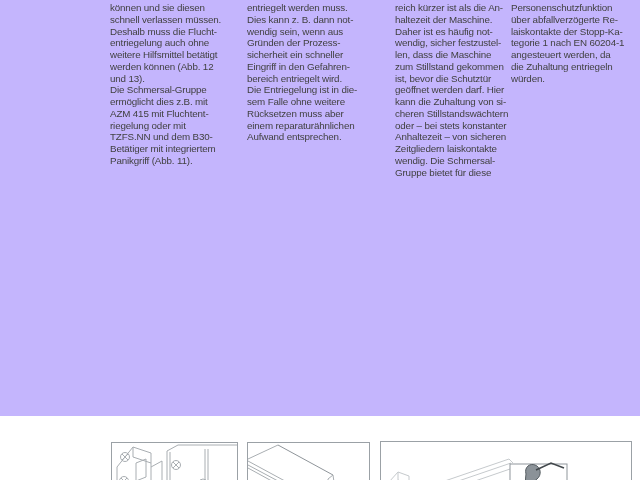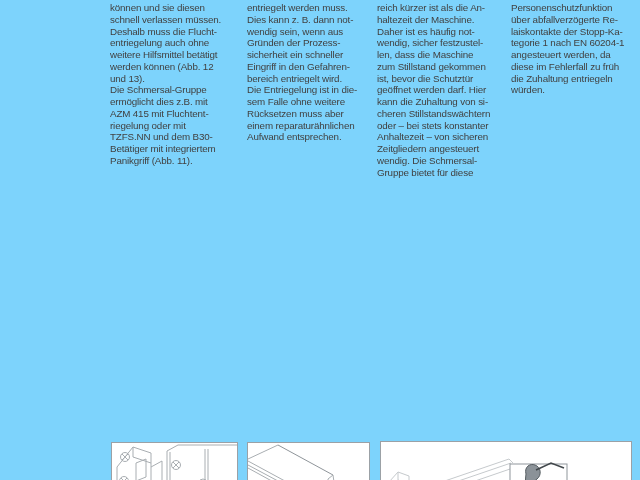--- a/index.html
+++ b/index.html
@@ -6,36 +6,36 @@
     margin: 0;
     padding: 0;
     width: 640px;
     height: 480px;
     overflow: hidden;
     background: #ffffff;
   }
   .page {
     position: relative;
     width: 640px;
-    height: 480px;
-    background: #7dd3fc;
+    height: 416px;
+    background: #c4b5fd;
     font-family: "Liberation Sans", sans-serif;
   }
   .textcol {
     position: absolute;
     top: 2px;
     font-size: 9.8px;
     line-height: 11.75px;
     color: #414141;
     letter-spacing: -0.15px;
   }
   .textcol .tline { white-space: nowrap; }
   .col1 { left: 110px; width: 132px; }
   .col2 { left: 247px; width: 132px; }
-  .col3 { left: 377px; width: 134px; }
+  .col3 { left: 395px; width: 134px; }
   .col4 { left: 511px; width: 129px; }
   .figure {
     position: absolute;
     border: 1px solid #9ba1a6;
     background: #ffffff;
     box-sizing: border-box;
   }
   .fig1 { left: 111px; top: 442px; width: 127px; height: 52px; }
   .fig2 { left: 247px; top: 442px; width: 123px; height: 52px; }
   .fig3 { left: 380px; top: 441px; width: 252px; height: 53px; }
@@ -84,32 +84,31 @@
       <div class="tline">Daher ist es häufig not-</div>
       <div class="tline">wendig, sicher festzustel-</div>
       <div class="tline">len, dass die Maschine</div>
       <div class="tline">zum Stillstand gekommen</div>
       <div class="tline">ist, bevor die Schutztür</div>
       <div class="tline">geöffnet werden darf. Hier</div>
       <div class="tline">kann die Zuhaltung von si-</div>
       <div class="tline">cheren Stillstandswächtern</div>
       <div class="tline">oder – bei stets konstanter</div>
       <div class="tline">Anhaltezeit – von sicheren</div>
-      <div class="tline">Zeitgliedern angesteuert</div>
+      <div class="tline">Zeitgliedern laiskontakte</div>
       <div class="tline">wendig. Die Schmersal-</div>
       <div class="tline">Gruppe bietet für diese</div>
     </div>
 
   <div class="textcol col4">
       <div class="tline">Personenschutzfunktion</div>
       <div class="tline">über abfallverzögerte Re-</div>
       <div class="tline">laiskontakte der Stopp-Ka-</div>
       <div class="tline">tegorie 1 nach EN 60204-1</div>
       <div class="tline">angesteuert werden, da</div>
-      <div class="tline">diese im Fehlerfall zu früh</div>
       <div class="tline">die Zuhaltung entriegeln</div>
       <div class="tline">würden.</div>
     </div>
 
   <div class="figure fig1">
     <svg viewBox="0 0 125 50">
       <g fill="none" stroke="#a9aeb2" stroke-width="1">
 
         <path d="M5,24 L21,4 L39,10 L39,42 L23,52 L5,44 Z"></path>
         <path d="M21,4 L21,14 L39,20"></path>

